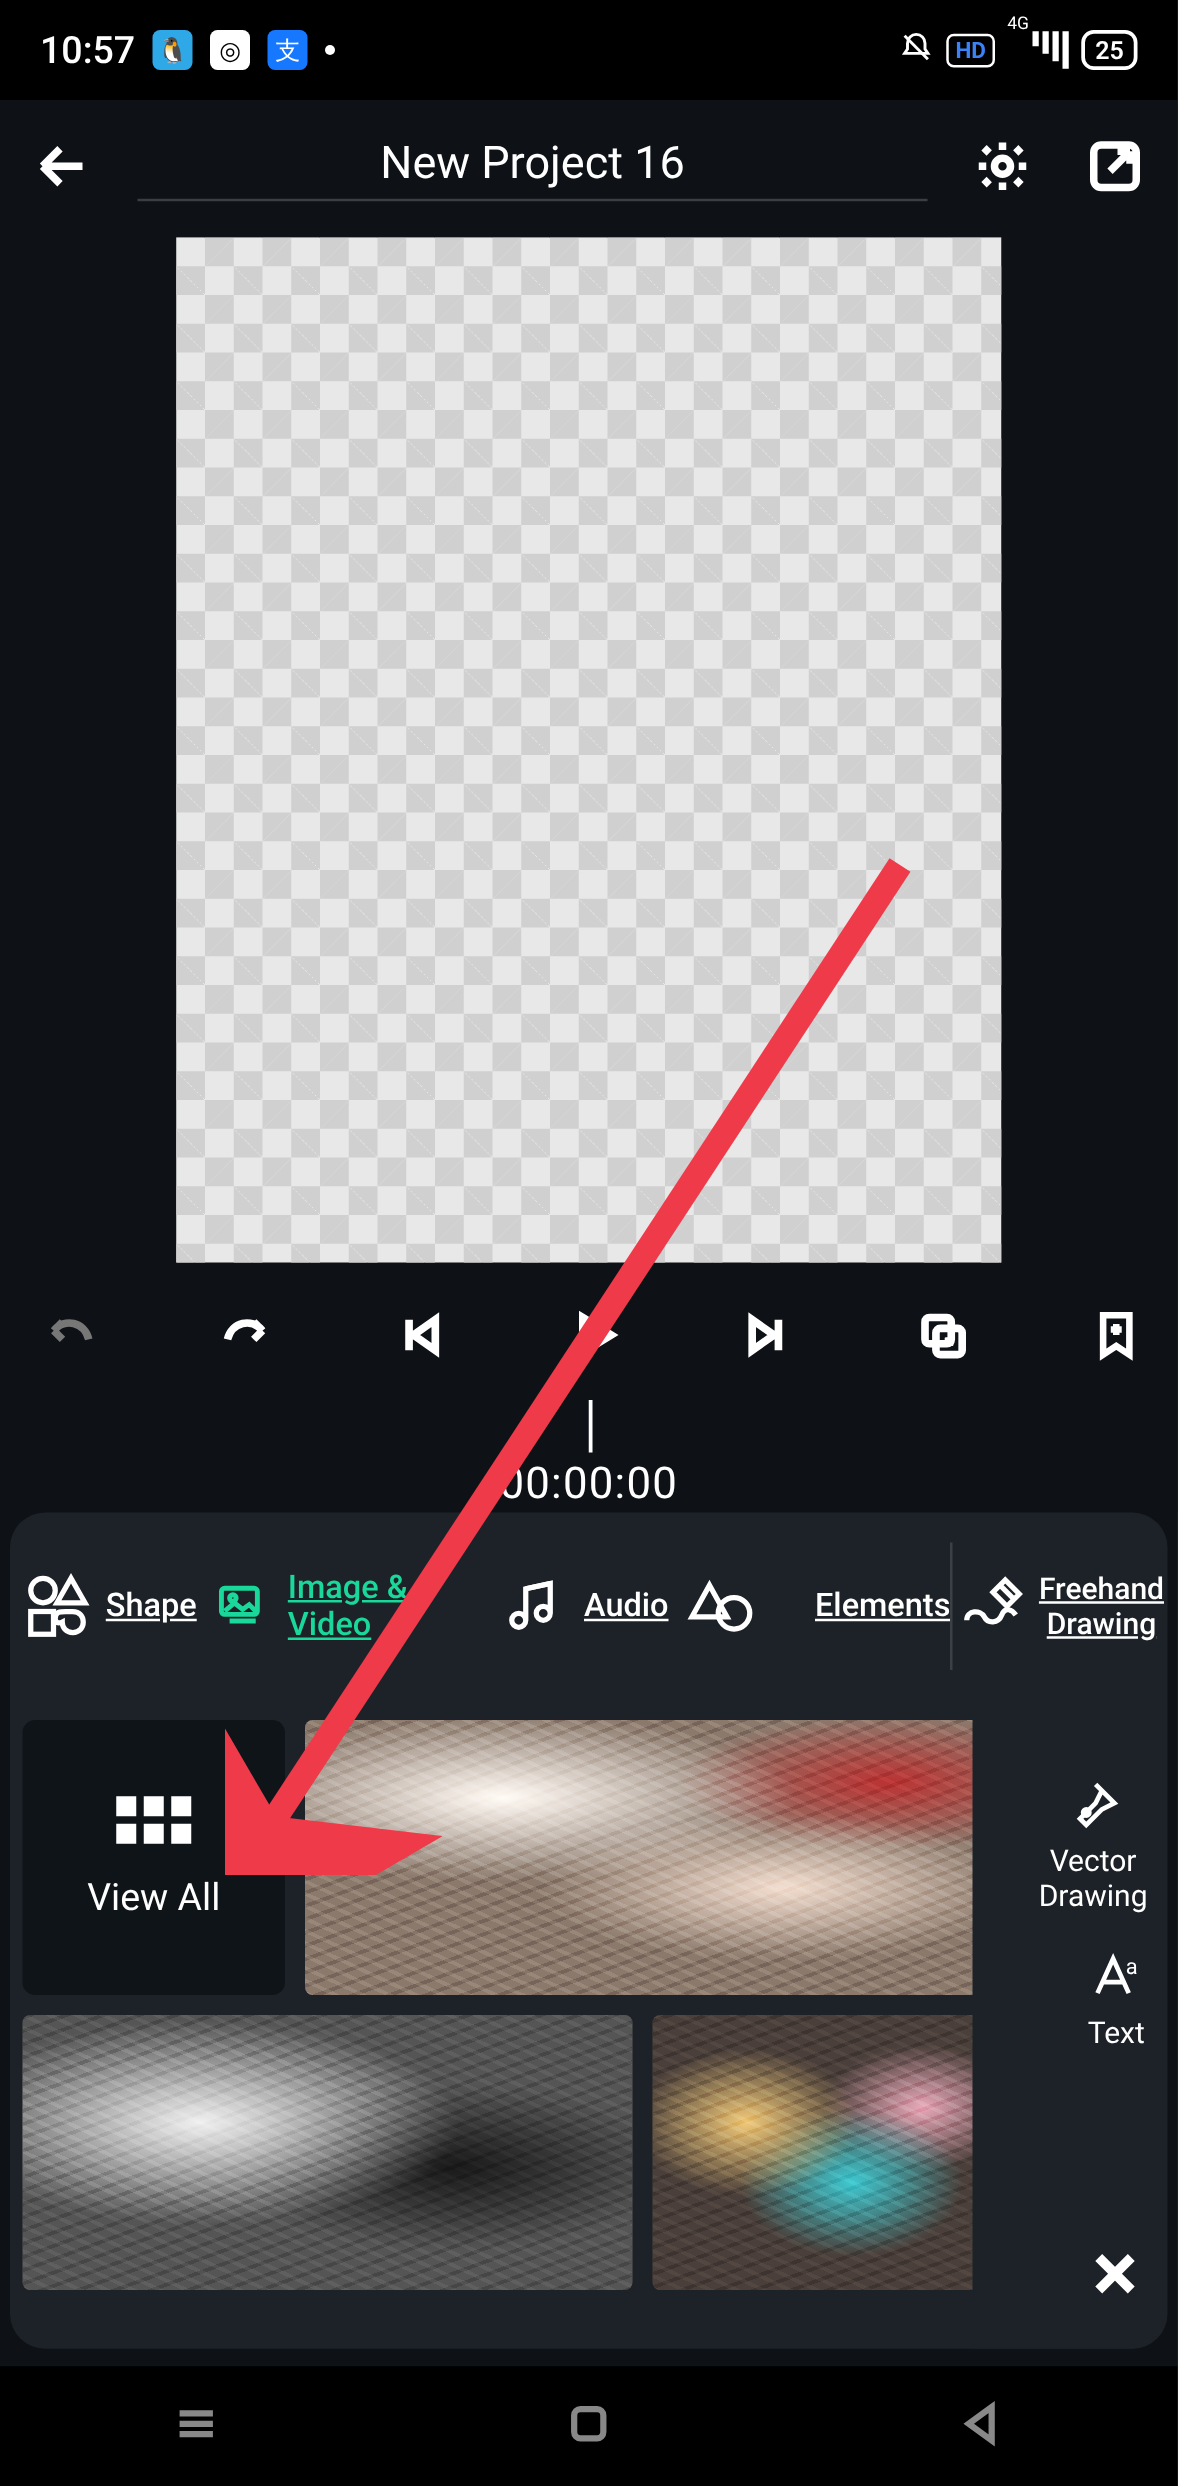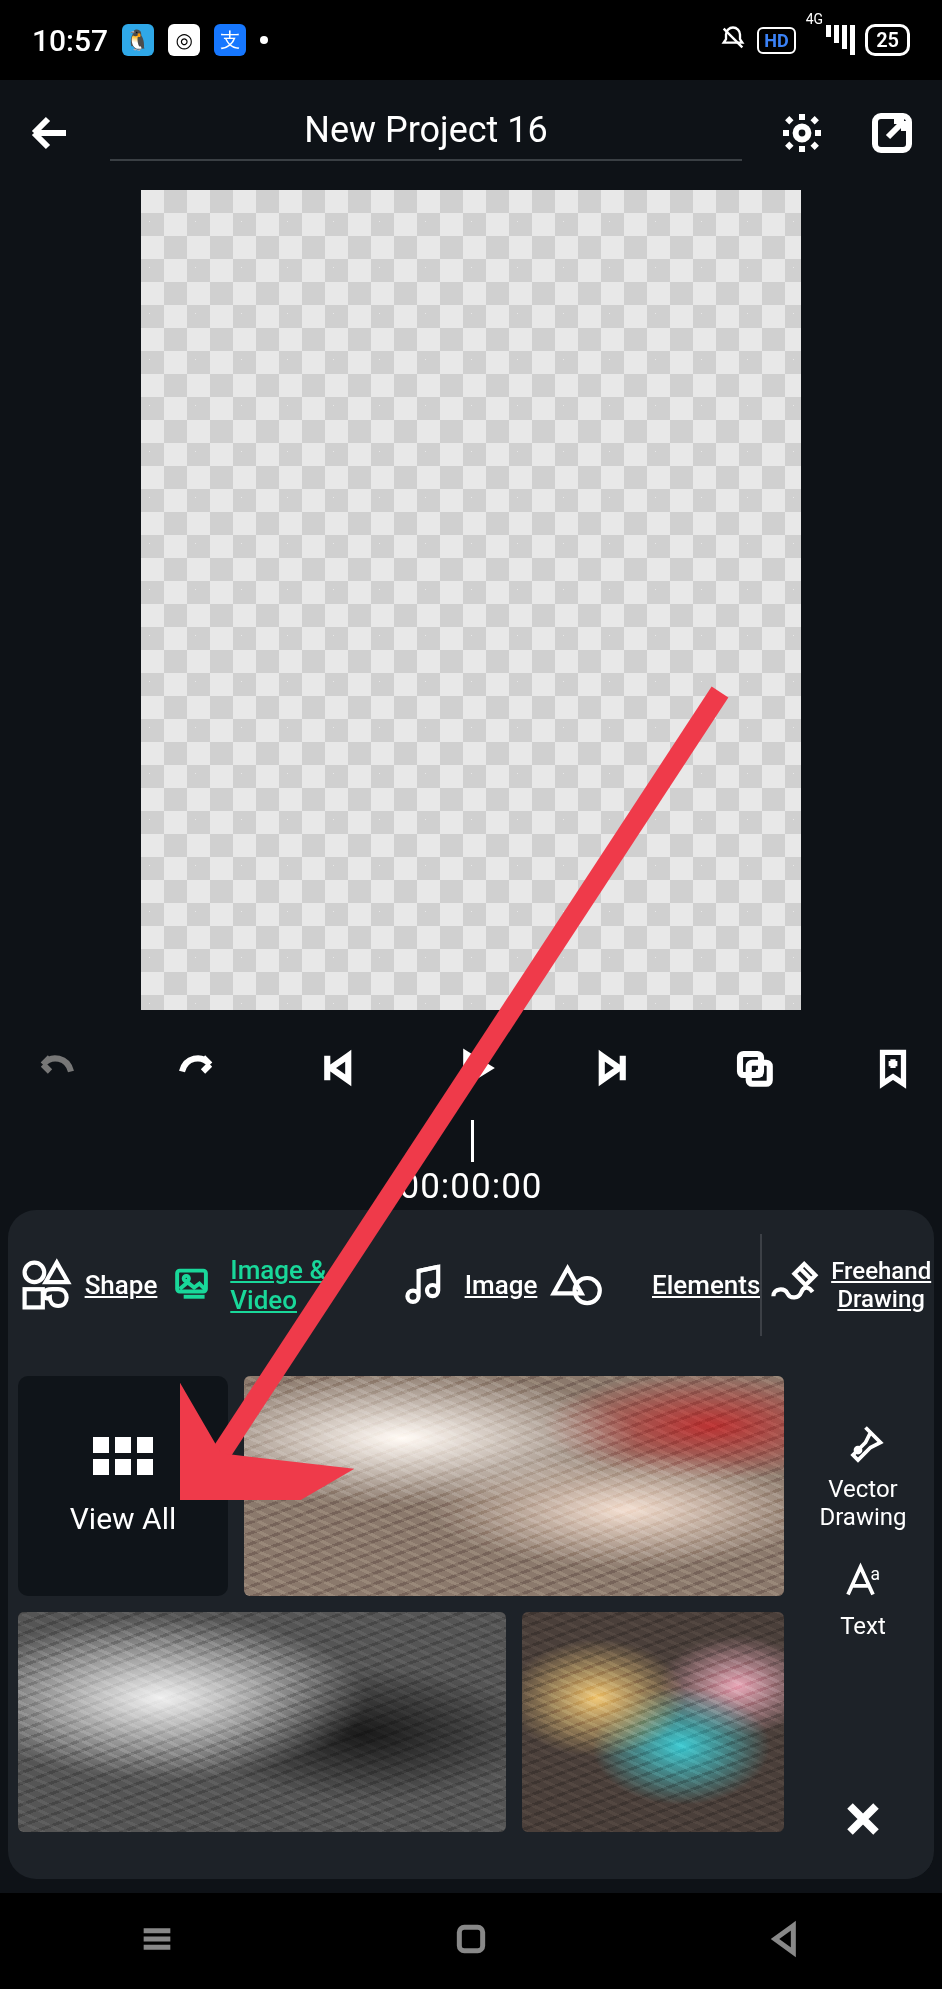--- a/index.html
+++ b/index.html
@@ -53,21 +53,21 @@
 
   
   .tool-panel { position:absolute; left:8px; right:8px; bottom:110px; top:1210px; background:#1d2228; border-radius:28px; overflow:hidden;}
   .tool-tabs { display:flex; height:150px; }
   .tool-tab { flex:0 0 192px; display:flex; align-items:center; justify-content:center; gap:10px; color:#fff;text-decoration:underline;}
   .tool-tab.active { color:#19d89a;}
   .tool-tab span { font-size:26px; font-weight:500;}
   .tool-tab svg { width:56px; height:56px; stroke:currentColor; stroke-width:3; fill:none;}
   .tool-tab.small span{font-size:24px;}
   .tab-divider { width:2px; background:#3c4046; margin:24px 0;}
-  .side-col { position:absolute; right:1px; top:150px; bottom:0; width:140px; background:#1d2228; display:flex; flex-direction:column; align-items:center; justify-content:flex-start; gap:26px; padding-top:60px;}
+  .side-col { position:absolute; right:16px; top:150px; bottom:0; width:140px; background:#1d2228; display:flex; flex-direction:column; align-items:flex-end; justify-content:flex-start; gap:26px; padding-top:60px;}
   .side-item { display:flex; flex-direction:column; align-items:center; gap:6px; color:#fff;}
   .side-item svg { width:50px; height:50px; stroke:#fff; stroke-width:3; fill:none;}
   .side-item span { font-size:24px; text-align:center; line-height:1.15;}
   .close-btn { margin-top:auto; margin-bottom:34px;}
   .close-btn svg { width:52px; height:52px; stroke:#fff; stroke-width:6;}
 
   .media-grid { position:absolute; left:0; right:140px; top:150px; bottom:0; padding:16px 10px; display:grid; grid-template-columns: 210px 1fr 1fr; grid-template-rows: 220px 220px; gap:16px;}
   .view-all { background:#0f1419; border-radius:10px; display:flex; flex-direction:column; align-items:center; justify-content:center; gap:26px;}
   .view-all-grid { display:grid; grid-template-columns:repeat(3,16px); grid-template-rows:repeat(2,16px); gap:6px;}
   .view-all-grid div{ background:#fff;}
@@ -236,21 +236,21 @@
             <path d="M9 23l6-5 5 4 4-3 5 5"></path>
             <path d="M12 29h16"></path>
         </svg>
         <span>Image &amp; Video</span>
       </div>
       <div class="tool-tab" style="flex:0 0 160px;">
         <svg viewBox="0 0 40 40">
           <path d="M14 28a4 4 0 1 1-4-4 4 4 0 0 1 4 4zV10l14-3v17a4 4 0 1 1-4-4 4 4 0 0 1 4 4"></path>
             <path d="M14 10l14-3"></path>
         </svg>
-        <span>Image</span>
+        <span>Audio</span>
       </div>
       <div class="tool-tab" style="flex:0 0 180px;gap:48px;">
         <svg viewBox="0 0 40 40">
           <path d="M14 8l10 18H4z"></path>
             <circle cx="28" cy="24" r="9"></circle>
         </svg>
         <span>Elements</span>
       </div>
       <div class="tab-divider"></div>
       <div class="tool-tab small" style="flex:1;">

